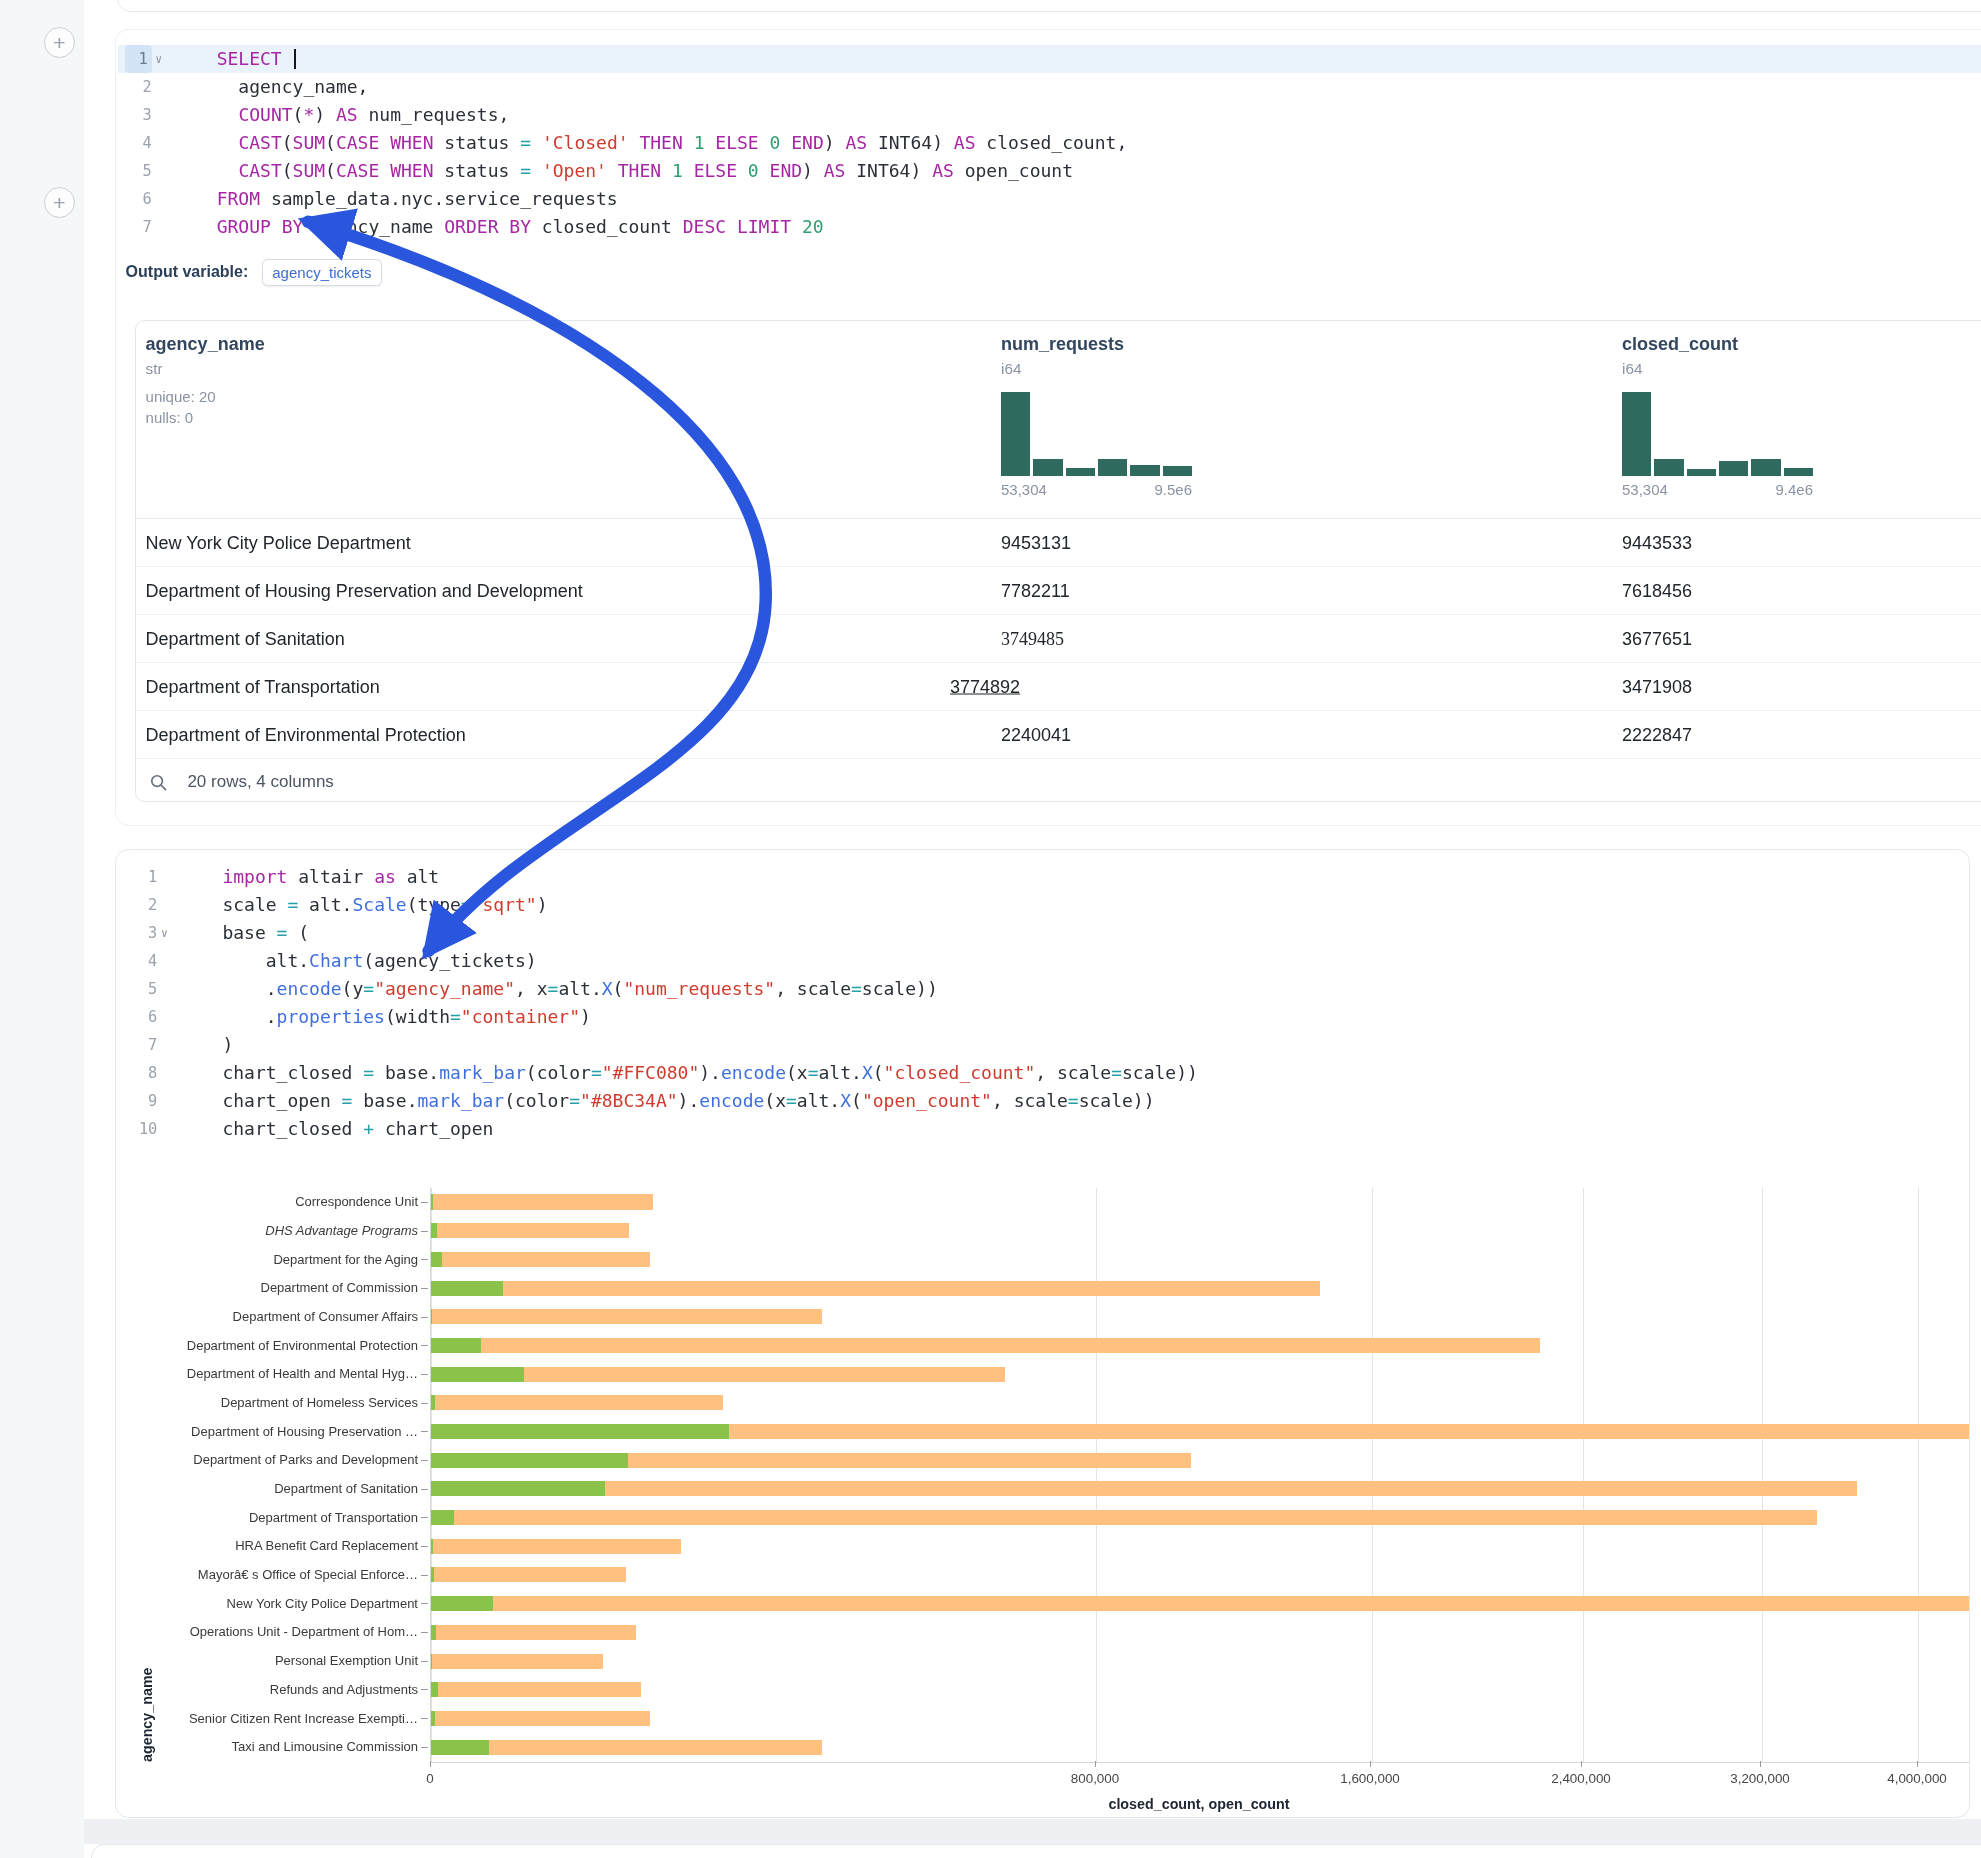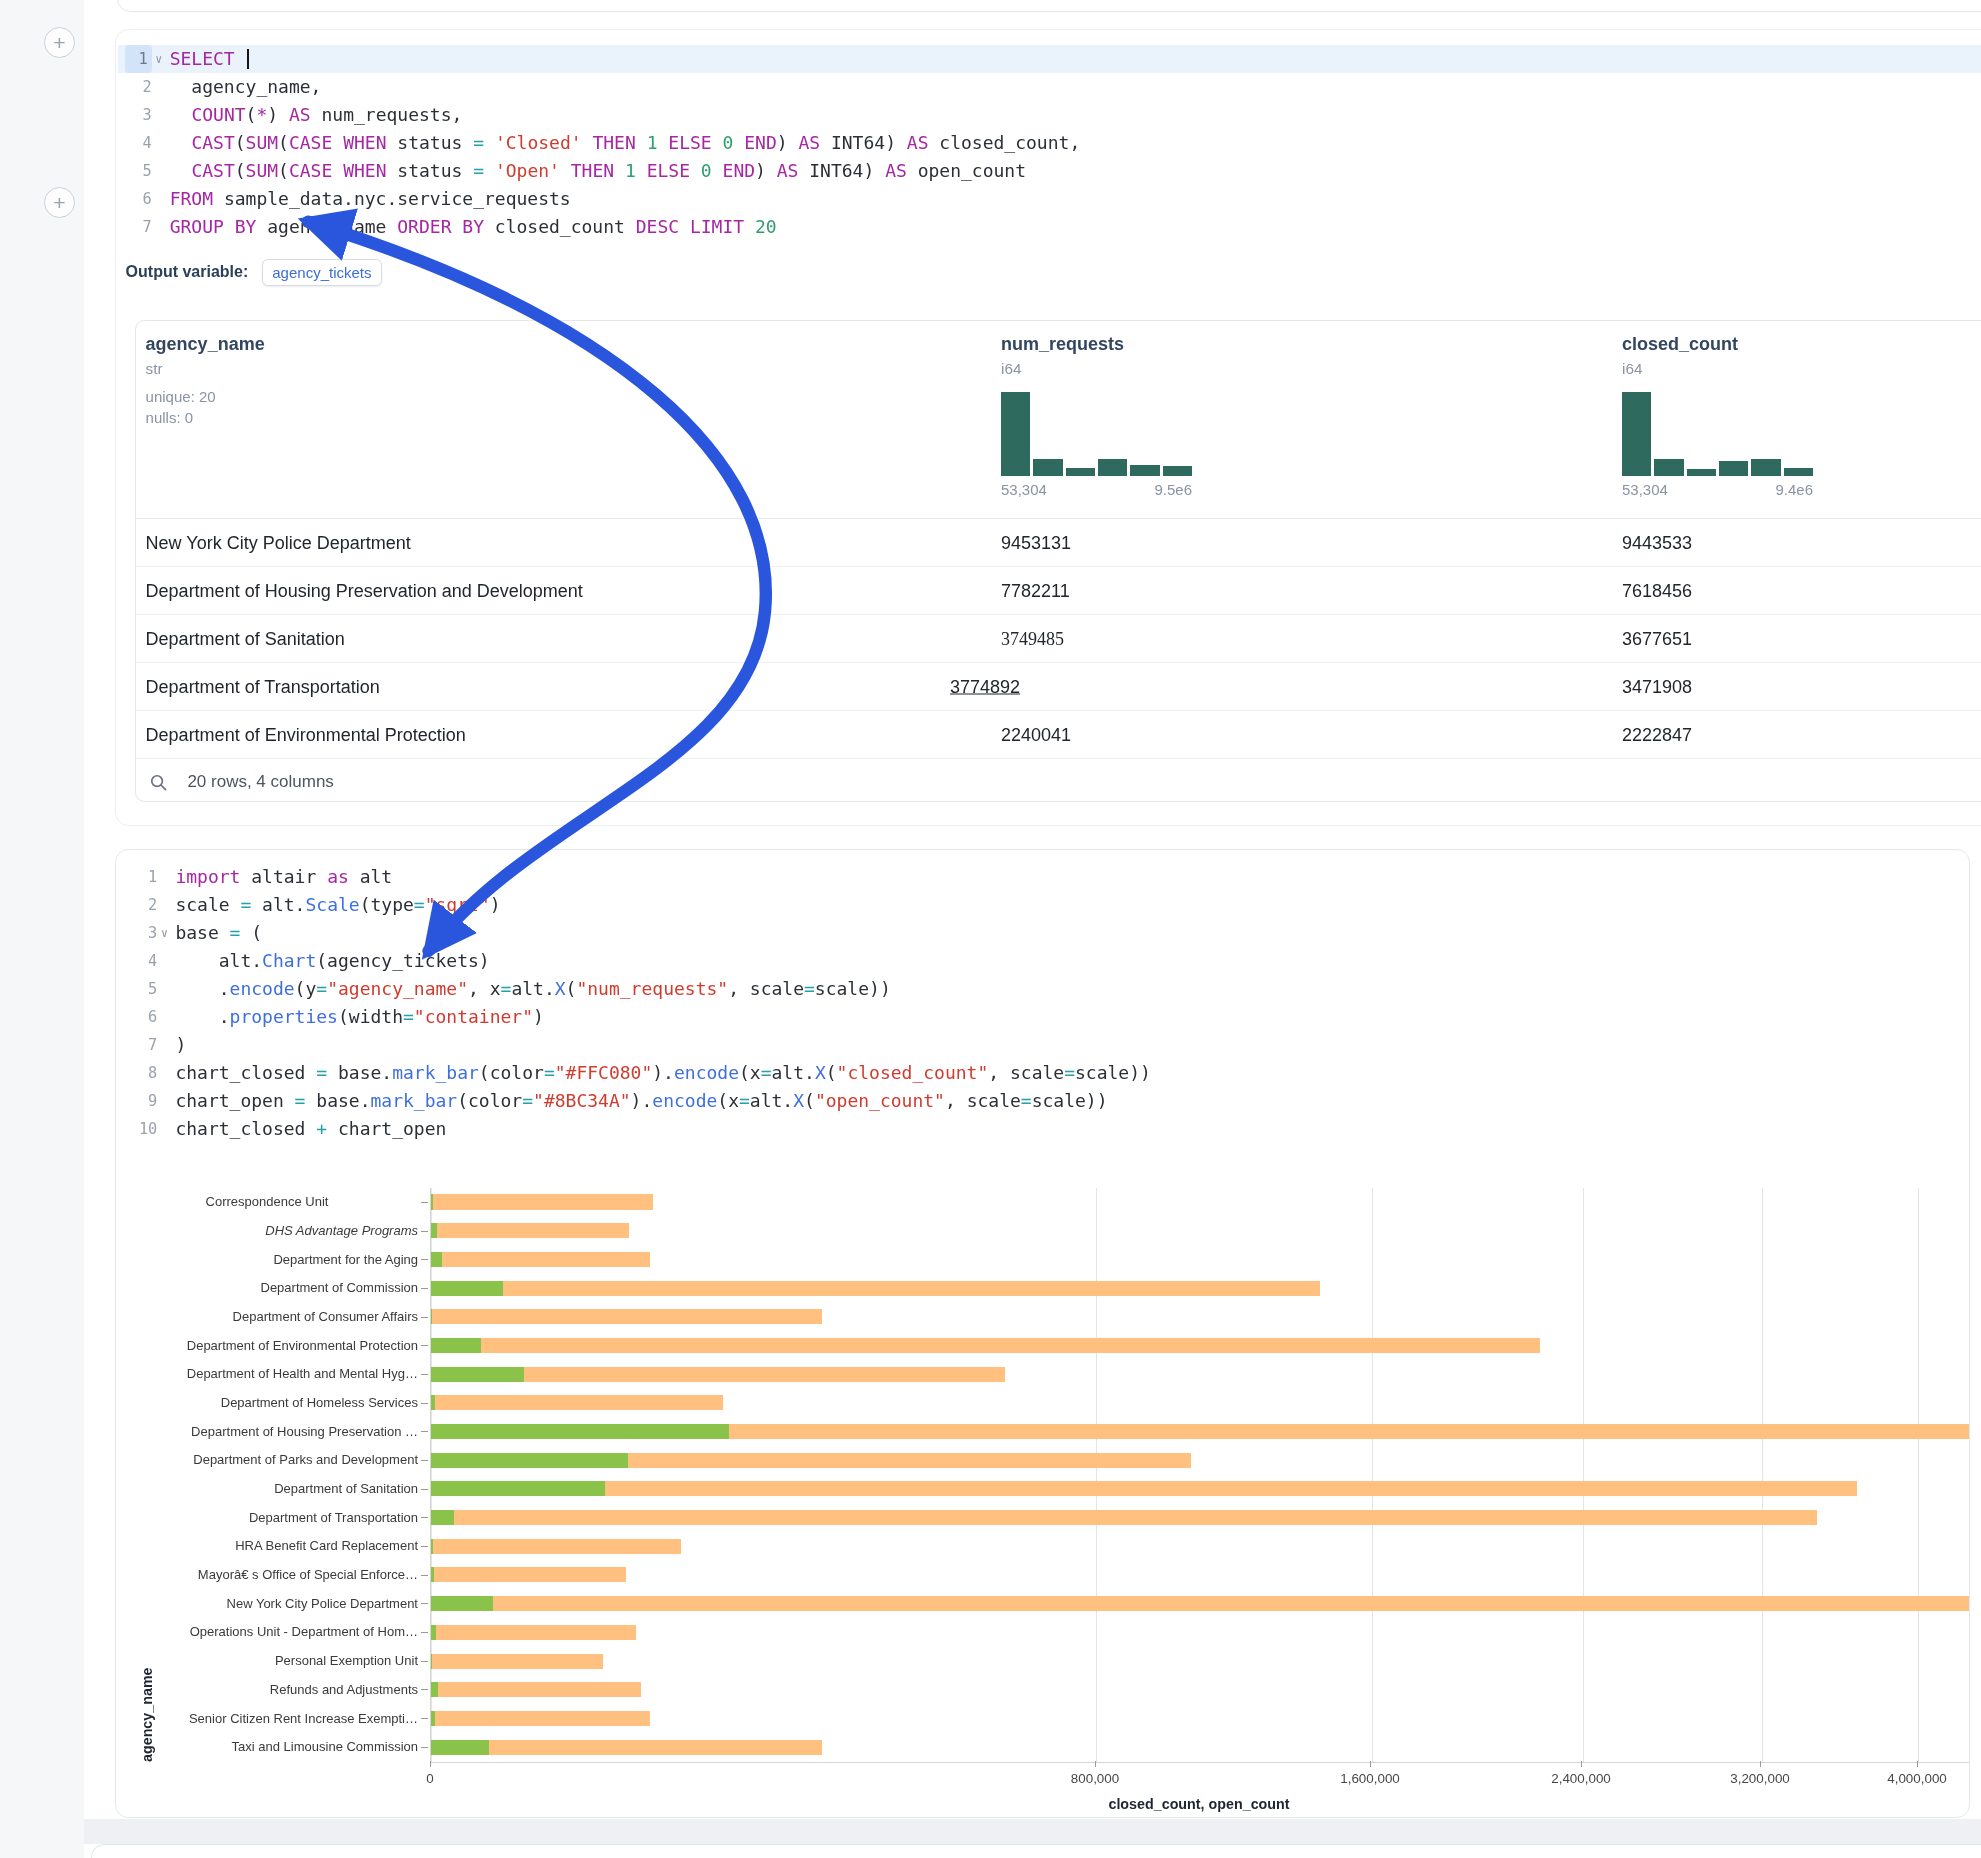--- a/index.html
+++ b/index.html
@@ -19,21 +19,21 @@
            border:1.4px solid #e4e8ec;border-radius:13.4px;overflow:hidden;}
   .codeblock{position:absolute;left:1.9px;right:0;}
   .sqlpos{top:15.3px;} .pypos{top:13.4px;left:7.6px;}
   .code-line{display:flex;height:28px;line-height:28px;
              font-family:"DejaVu Sans Mono","Liberation Mono",monospace;font-size:18px;}
   .code-line.active{background:#eaf2fc;}
   .gutter{width:48px;flex:none;display:flex;justify-content:flex-end;align-items:center;padding-right:3.8px;}
   .lnum{color:#9aa2ad;font-size:15.3px;min-width:19px;text-align:right;}
   .lnum.active-num{background:#d3e3f8;border-radius:3.8px;padding:0 3.8px;color:#6d7889;}
   .chev{width:14.3px;text-align:center;font-size:11.5px;color:#8a94a3;}
-  .code-text{white-space:pre;}
+  .code-text{white-space:pre;margin-left:47px;}
   .tok-k{color:#a626a4;} .tok-s{color:#d03b2e;} .tok-n{color:#2f9e6e;}
   .tok-o{color:#23a0a8;} .tok-f{color:#3e6fe0;} .tok-d{color:#2b3038;}
   .cursor{display:inline-block;width:1.9px;height:20px;background:#161616;vertical-align:text-bottom;margin-left:1.9px;}
 
   
   .output-row{position:absolute;left:9.6px;top:229px;display:flex;align-items:center;gap:13.4px;}
   .ov-label{font-size:16px;font-weight:bold;color:#2b4059;}
   .ov-chip{font-size:15px;color:#3b6fd4;background:#fff;border:1px solid #d6dce4;border-radius:5.7px;
            padding:3.8px 9.6px;box-shadow:0 1px 1.9px rgba(20,40,80,.08);white-space:nowrap;}
 
@@ -356,21 +356,21 @@
         <div class="xtick" style="left: 979px;"></div>
         <div class="xlabel" style="left: 979px;">800,000</div>
         <div class="xtick" style="left: 1254px;"></div>
         <div class="xlabel" style="left: 1254px;">1,600,000</div>
         <div class="xtick" style="left: 1465px;"></div>
         <div class="xlabel" style="left: 1465px;">2,400,000</div>
         <div class="xtick" style="left: 1644px;"></div>
         <div class="xlabel" style="left: 1644px;">3,200,000</div>
         <div class="xtick" style="left: 1801px;"></div>
         <div class="xlabel" style="left: 1801px;">4,000,000</div>
-        <div class="ylabel" style="top: 14.3px; text-align: center;">Correspondence Unit</div>
+        <div class="ylabel" style="top: 14.3px;">Correspondence Unit</div>
         <div class="ytick" style="top: 22px;"></div>
         <div class="ylabel" style="top: 43px; font-style: italic;">DHS Advantage Programs</div>
         <div class="ytick" style="top: 51px;"></div>
         <div class="ylabel" style="top: 72px;">Department for the Aging</div>
         <div class="ytick" style="top: 79px;"></div>
         <div class="ylabel" style="top: 100px;">Department of Commission</div>
         <div class="ytick" style="top: 108px;"></div>
         <div class="ylabel" style="top: 129px;">Department of Consumer Affairs</div>
         <div class="ytick" style="top: 137px;"></div>
         <div class="ylabel" style="top: 158px;">Department of Environmental Protection</div>

